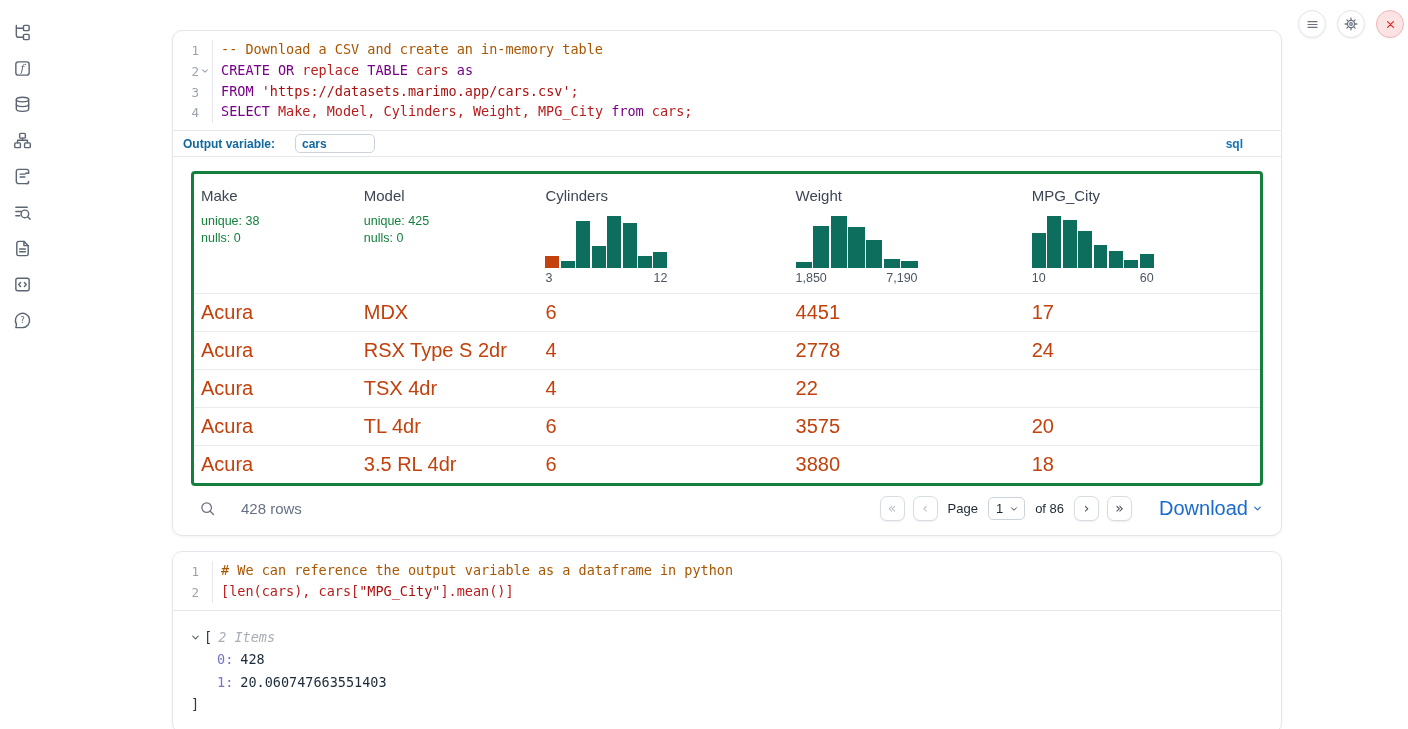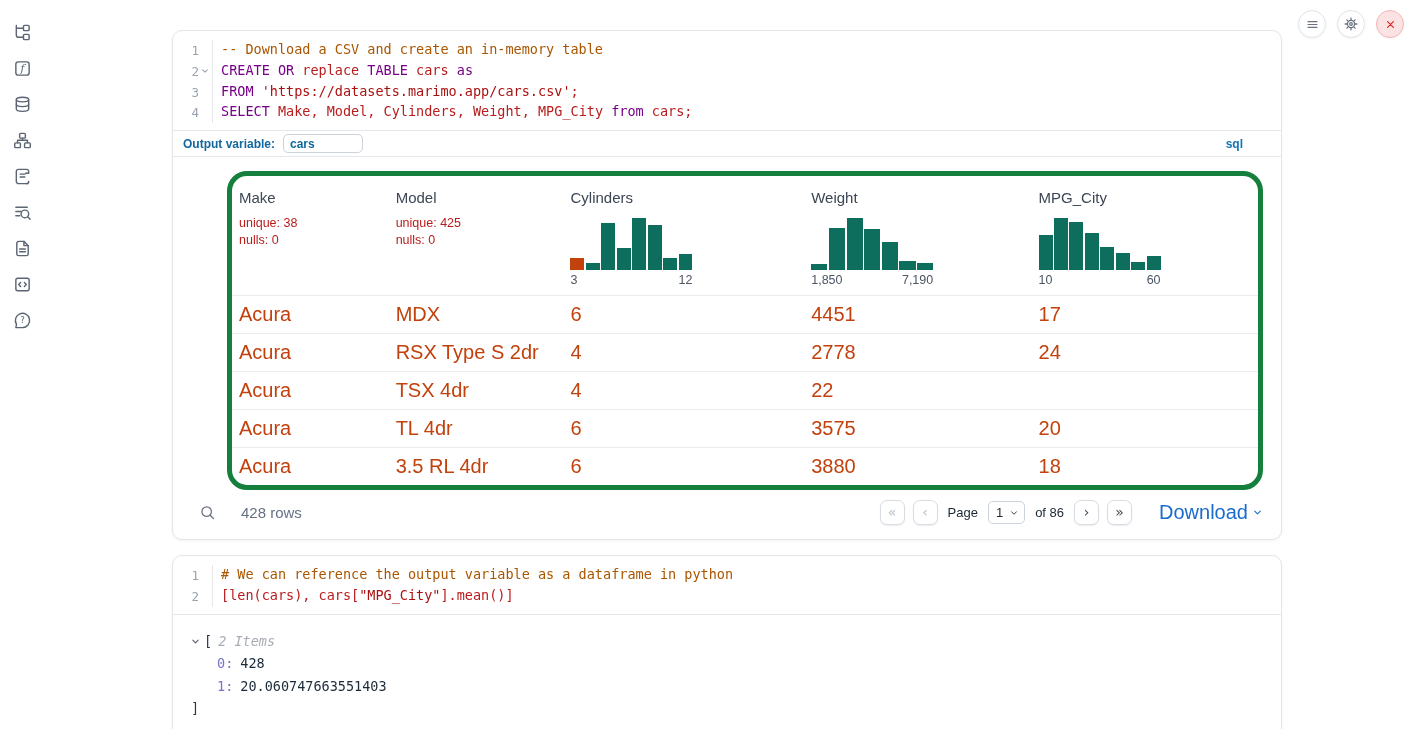--- a/index.html
+++ b/index.html
@@ -27,32 +27,32 @@
   .code-line { display:flex; }
   .gutter-num { width:26px; flex:none; text-align:right; color:#9aa3ad; font-size:12.5px; padding-top:1px; }
   .fold-slot { width:11px; flex:none; display:flex; align-items:center; justify-content:center; }
   .code-text { flex:1; border-left:1px solid #e5e7eb; padding-left:8px; margin-left:2px; white-space:pre; color:#24292e; }
   .tok-kw { color:var(--kw); }
   .tok-cm { color:var(--cm); }
   .tok-st { color:var(--st); }
   .tok-pl { color:#b91c1c; }
 
   
-  .sql-bar { display:flex; align-items:center; gap:8px; border-top:1px solid #e5e7eb; border-bottom:1px solid #e5e7eb; padding:3px 10px; }
+  .sql-bar { display:flex; align-items:center; gap:20px; border-top:1px solid #e5e7eb; border-bottom:1px solid #e5e7eb; padding:3px 10px; }
   .outvar-label { font-size:12px; font-weight:bold; color:var(--outvar); }
   .outvar-input { width:80px; height:19px; border:1px solid #ccd3db; border-radius:5px; font-size:12px; font-weight:bold; color:var(--outvar); padding:0 6px; font-family:"Liberation Sans",sans-serif; }
   .sql-badge { margin-left:auto; font-size:12px; font-weight:bold; color:var(--badge); padding-right:28px; }
 
   
   .output-zone { padding:14px 18px 0 18px; }
-  .table-card { border:5px solid #15803d; border-radius:20px; overflow:hidden;margin-left:36px; }
+  .table-card { border:3px solid #15803d; border-radius:4px; overflow:hidden; }
   .tgrid { display:grid; grid-template-columns:164fr 183fr 252fr 238fr 237fr; }
   .th-cell { padding:13px 6px 8px 7px; }
   .th-name { font-size:15px; color:#3c4654; cursor:pointer; }
-  .th-stats { margin-top:9px; font-size:12.5px; line-height:16.5px; color:#b91c1c; }
+  .th-stats { margin-top:9px; font-size:12.5px; line-height:16.5px; color:#15803d; }
   .hist { margin-top:12px; width:122px; }
   .hist-bars { display:flex; align-items:flex-end; gap:1.5px; height:52px; }
   .hist-bar { flex:1; background:var(--teal); }
   .hist-bar.hl { background:var(--hl); }
   .hist-labels { display:flex; justify-content:space-between; font-size:12.5px; color:#4b5563; margin-top:3px; }
   .trow { display:grid; grid-template-columns:164fr 183fr 252fr 238fr 237fr; border-top:1px solid #e8ebef; cursor:default; }
   .trow > div { padding:7px 6px 7px 7px; font-size:20px; color:#c2410c; }
 
   
   .table-footer { display:flex; align-items:center; margin:10px 0 14px 0; padding:0 0 0 8px;gap:11px; }

